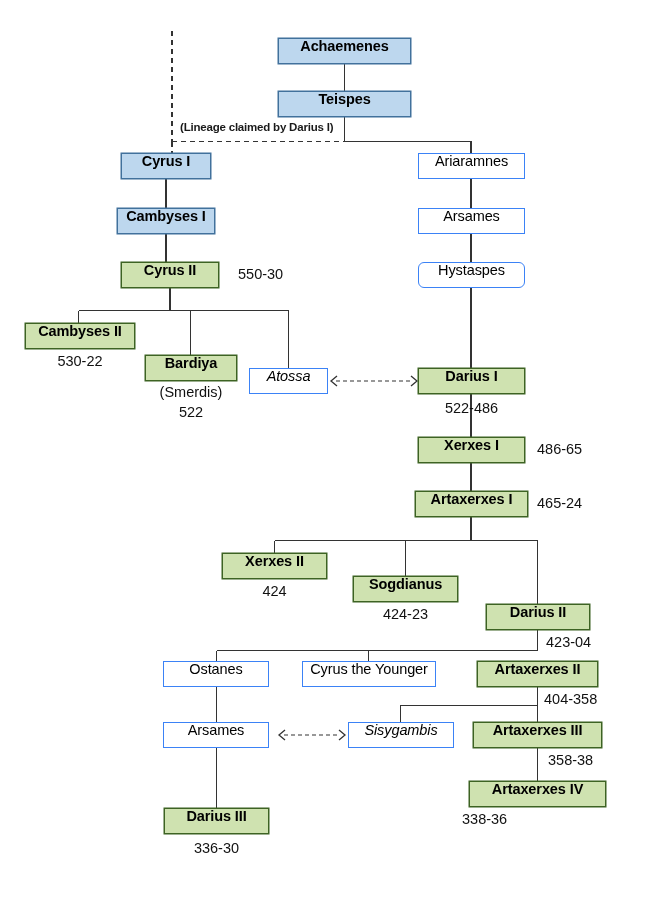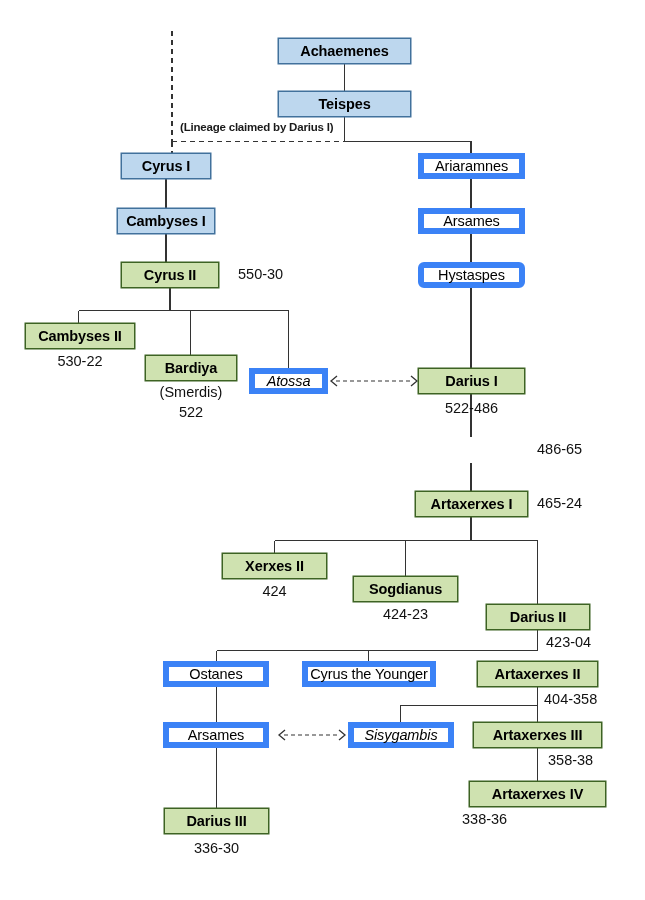--- a/index.html
+++ b/index.html
@@ -24,21 +24,21 @@
     left: 0;
     top: 0;
     width: 645px;
     height: 900px;
     pointer-events: none;
   }
   .node {
     position: absolute;
     box-sizing: border-box;
     display: flex;
-    align-items: center;
+    align-items: flex-start;
     justify-content: center;
     text-align: center;
     height: 26px;
     border: 1px solid #3f3f3f;
     background: #ffffff;
     color: #000000;
     font-size: 14.5px;
     line-height: 1;
     letter-spacing: -0.1px;
     white-space: nowrap;
@@ -50,21 +50,21 @@
     box-shadow: 0 0 0 0.5px #41719c;
   }
   .node.green {
     background: #cfe2b0;
     border: 1px solid #3d6323;
     font-weight: bold;
     box-shadow: 0 0 0 0.5px #3d6323;
   }
   .node.plain {
     background: #ffffff;
-    border: 6px solid #3b82f6;
+    border: 1px solid #3b82f6;
     font-weight: normal;
   }
   .node.italic {
     font-style: italic;
     font-weight: normal;
   }
   .note {
     position: absolute;
     font-size: 11.5px;
     font-weight: bold;
@@ -201,20 +201,23 @@
 
   <div class="node plain" style="left:418px; top:262px; width:107px;border-radius:6px;">
     <span>Hystaspes</span>
   </div>
 
   <div class="node green" style="left:418px; top:368px; width:107px;">
     <span>Darius I</span>
   </div>
   <div class="sub" style="left:418px; top:400px; width:107px;">522-486</div>
 
+  <div class="node green" style="left:418px; top:437px; width:107px;">
+    <span>Xerxes I</span>
+  </div>
   <div class="sub" style="left:537px; top:441px;">486-65</div>
 
   <div class="node green" style="left:415px; top:491px; width:113px;">
     <span>Artaxerxes I</span>
   </div>
   <div class="sub" style="left:537px; top:495px;">465-24</div>
 
   <div class="node green" style="left:222px; top:553px; width:105px;">
     <span>Xerxes II</span>
   </div>

